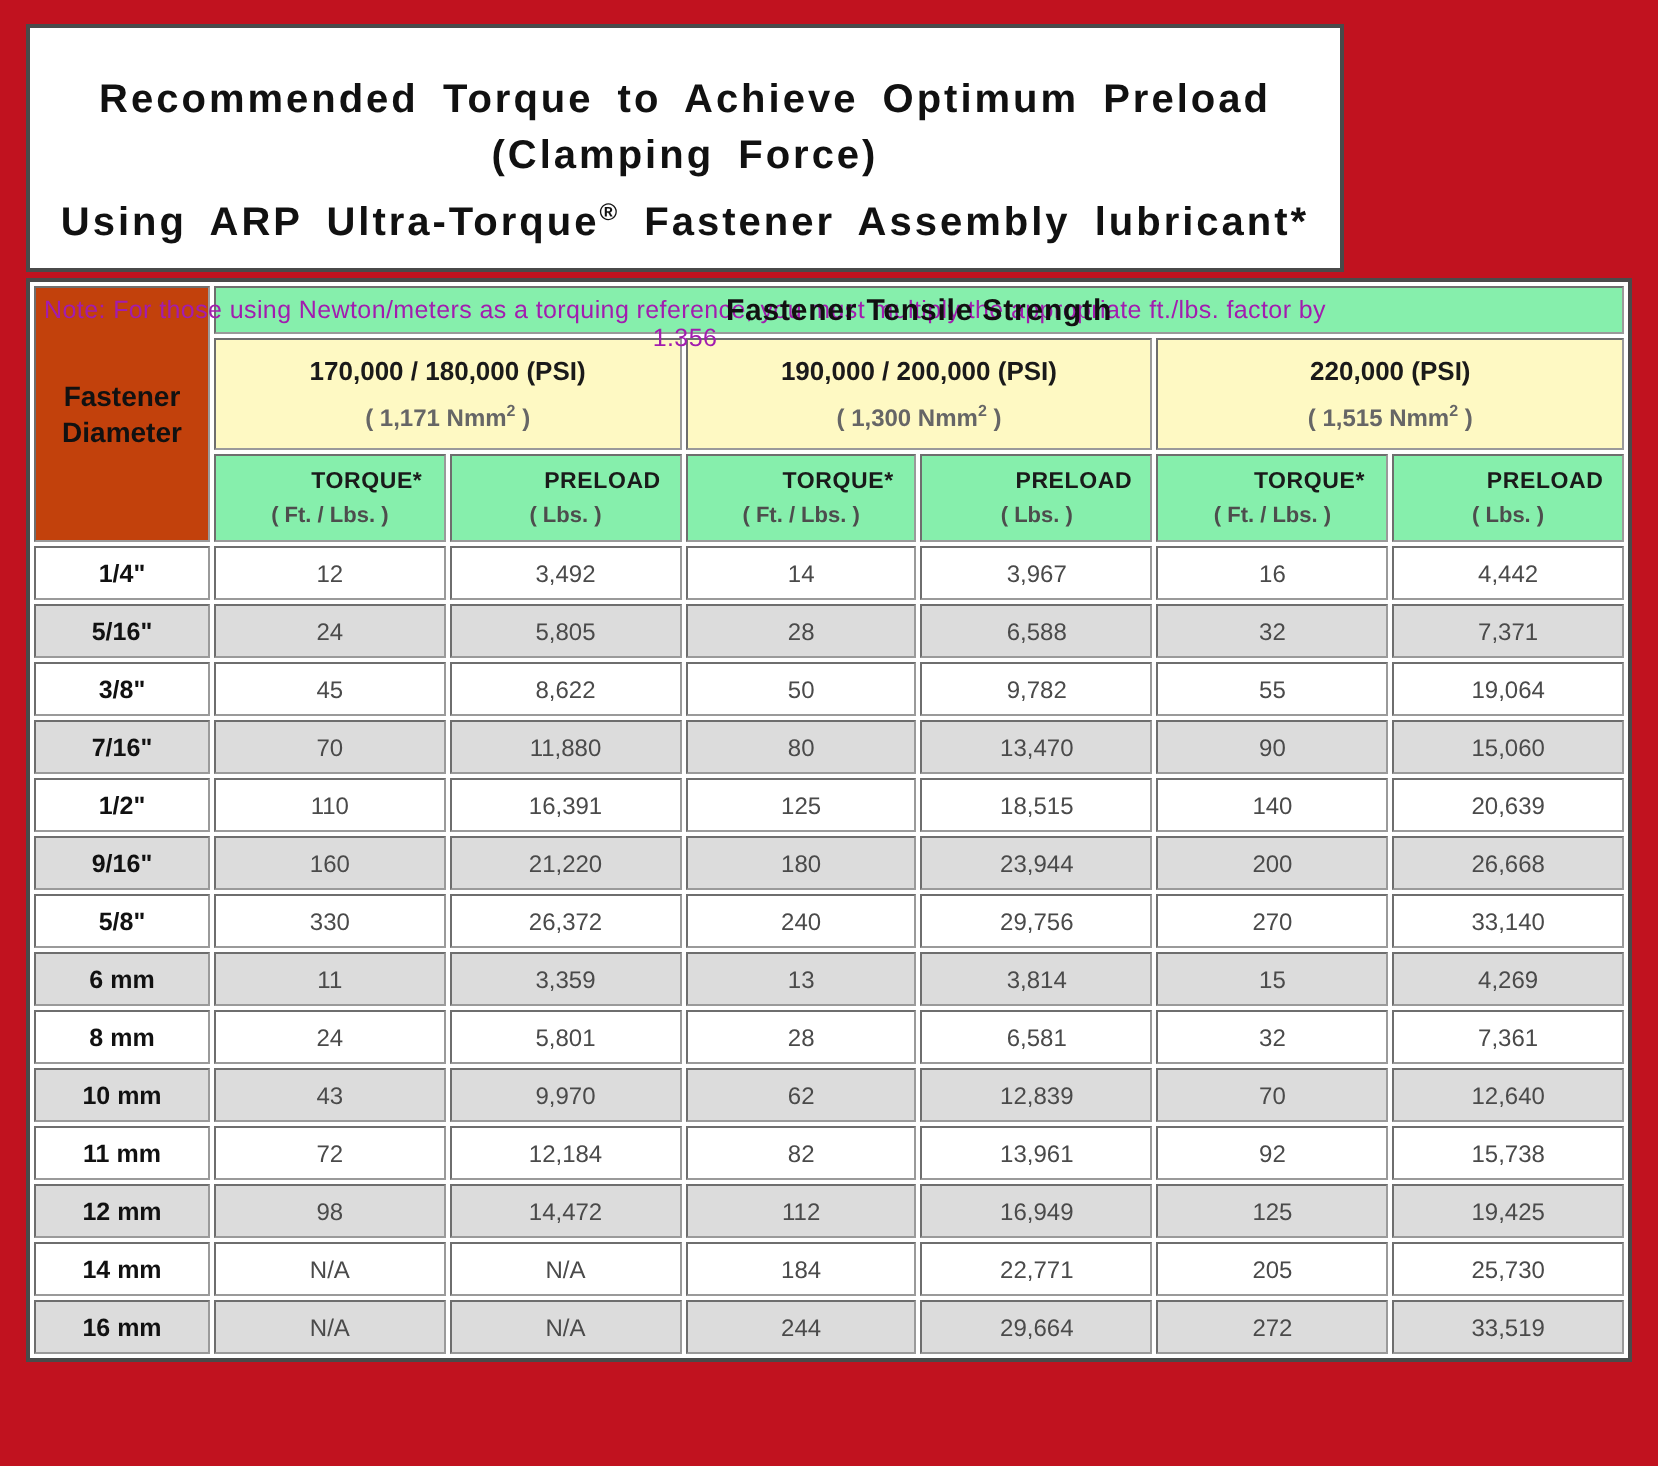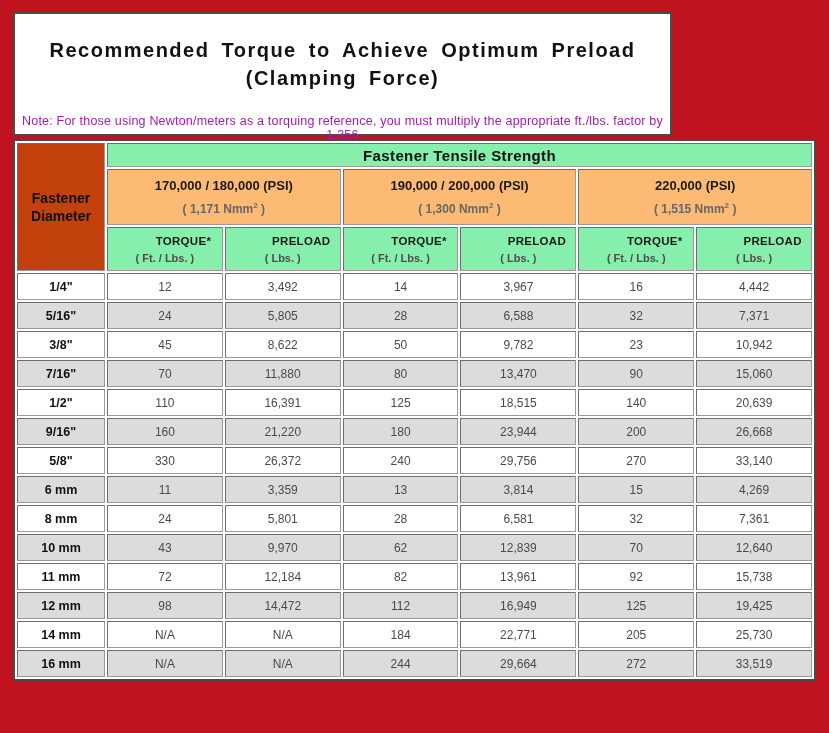--- a/index.html
+++ b/index.html
@@ -70,21 +70,21 @@
     line-height: 18px;
     margin-left: 32px;
   }
   .tensile-cell {
     height: 24px;
     font-weight: bold;
     font-size: 15px;
     color: #111;
     letter-spacing: 0.4px;
   }
-  .psi-cell { height: 56px; background: #fdba74; }
+  .psi-cell { height: 56px; background: #fef9c3; }
   .psi-main { font-weight: bold; font-size: 13px; color: #1a1a1a; }
   .psi-sub { font-size: 12px; color: #666666; margin-top: 8px; }
   .psi-sub sup { font-size: 8px; }
   .colhead-cell { height: 44px; }
   .colhead-main { font-weight: bold; font-size: 11.5px; color: #1a1a1a; letter-spacing: 0.3px; padding-left: 37px; }
   .colhead-sub { font-size: 11px; color: #4d4d4d; margin-top: 5px; }
   tbody th.diam {
     height: 27px;
     font-weight: bold;
     font-size: 12.5px;
@@ -98,20 +98,21 @@
   tbody tr:nth-child(odd)  th, tbody tr:nth-child(odd)  td { background: #ffffff; }
   tbody tr:nth-child(even) th, tbody tr:nth-child(even) td { background: #dcdcdc; }
 </style>
 </head>
 <body>
 
 <div class="content">
 
   <div class="title-box">
     <div class="title-line">Recommended Torque to Achieve Optimum Preload (Clamping Force)</div>
+    <div class="title-line"><span>Using ARP Ultra-Torque</span><sup>®</sup><span> Fastener Assembly lubricant*</span></div>
     <div class="note-line">Note: For those using Newton/meters as a torquing reference, you must multiply the appropriate ft./lbs. factor by 1.356</div>
   </div>
 
   <table class="spec">
     <colgroup>
       <col class="c-diam">
         <col>
         <col>
         <col>
         <col>
@@ -185,22 +186,22 @@
         <td class="val">6,588</td>
         <td class="val">32</td>
         <td class="val">7,371</td>
       </tr>
       <tr>
         <th class="diam">3/8"</th>
         <td class="val">45</td>
         <td class="val">8,622</td>
         <td class="val">50</td>
         <td class="val">9,782</td>
-        <td class="val">23</td>
-        <td class="val">10,942</td>
+        <td class="val">55</td>
+        <td class="val">19,064</td>
       </tr>
       <tr>
         <th class="diam">7/16"</th>
         <td class="val">70</td>
         <td class="val">11,880</td>
         <td class="val">80</td>
         <td class="val">13,470</td>
         <td class="val">90</td>
         <td class="val">15,060</td>
       </tr>

